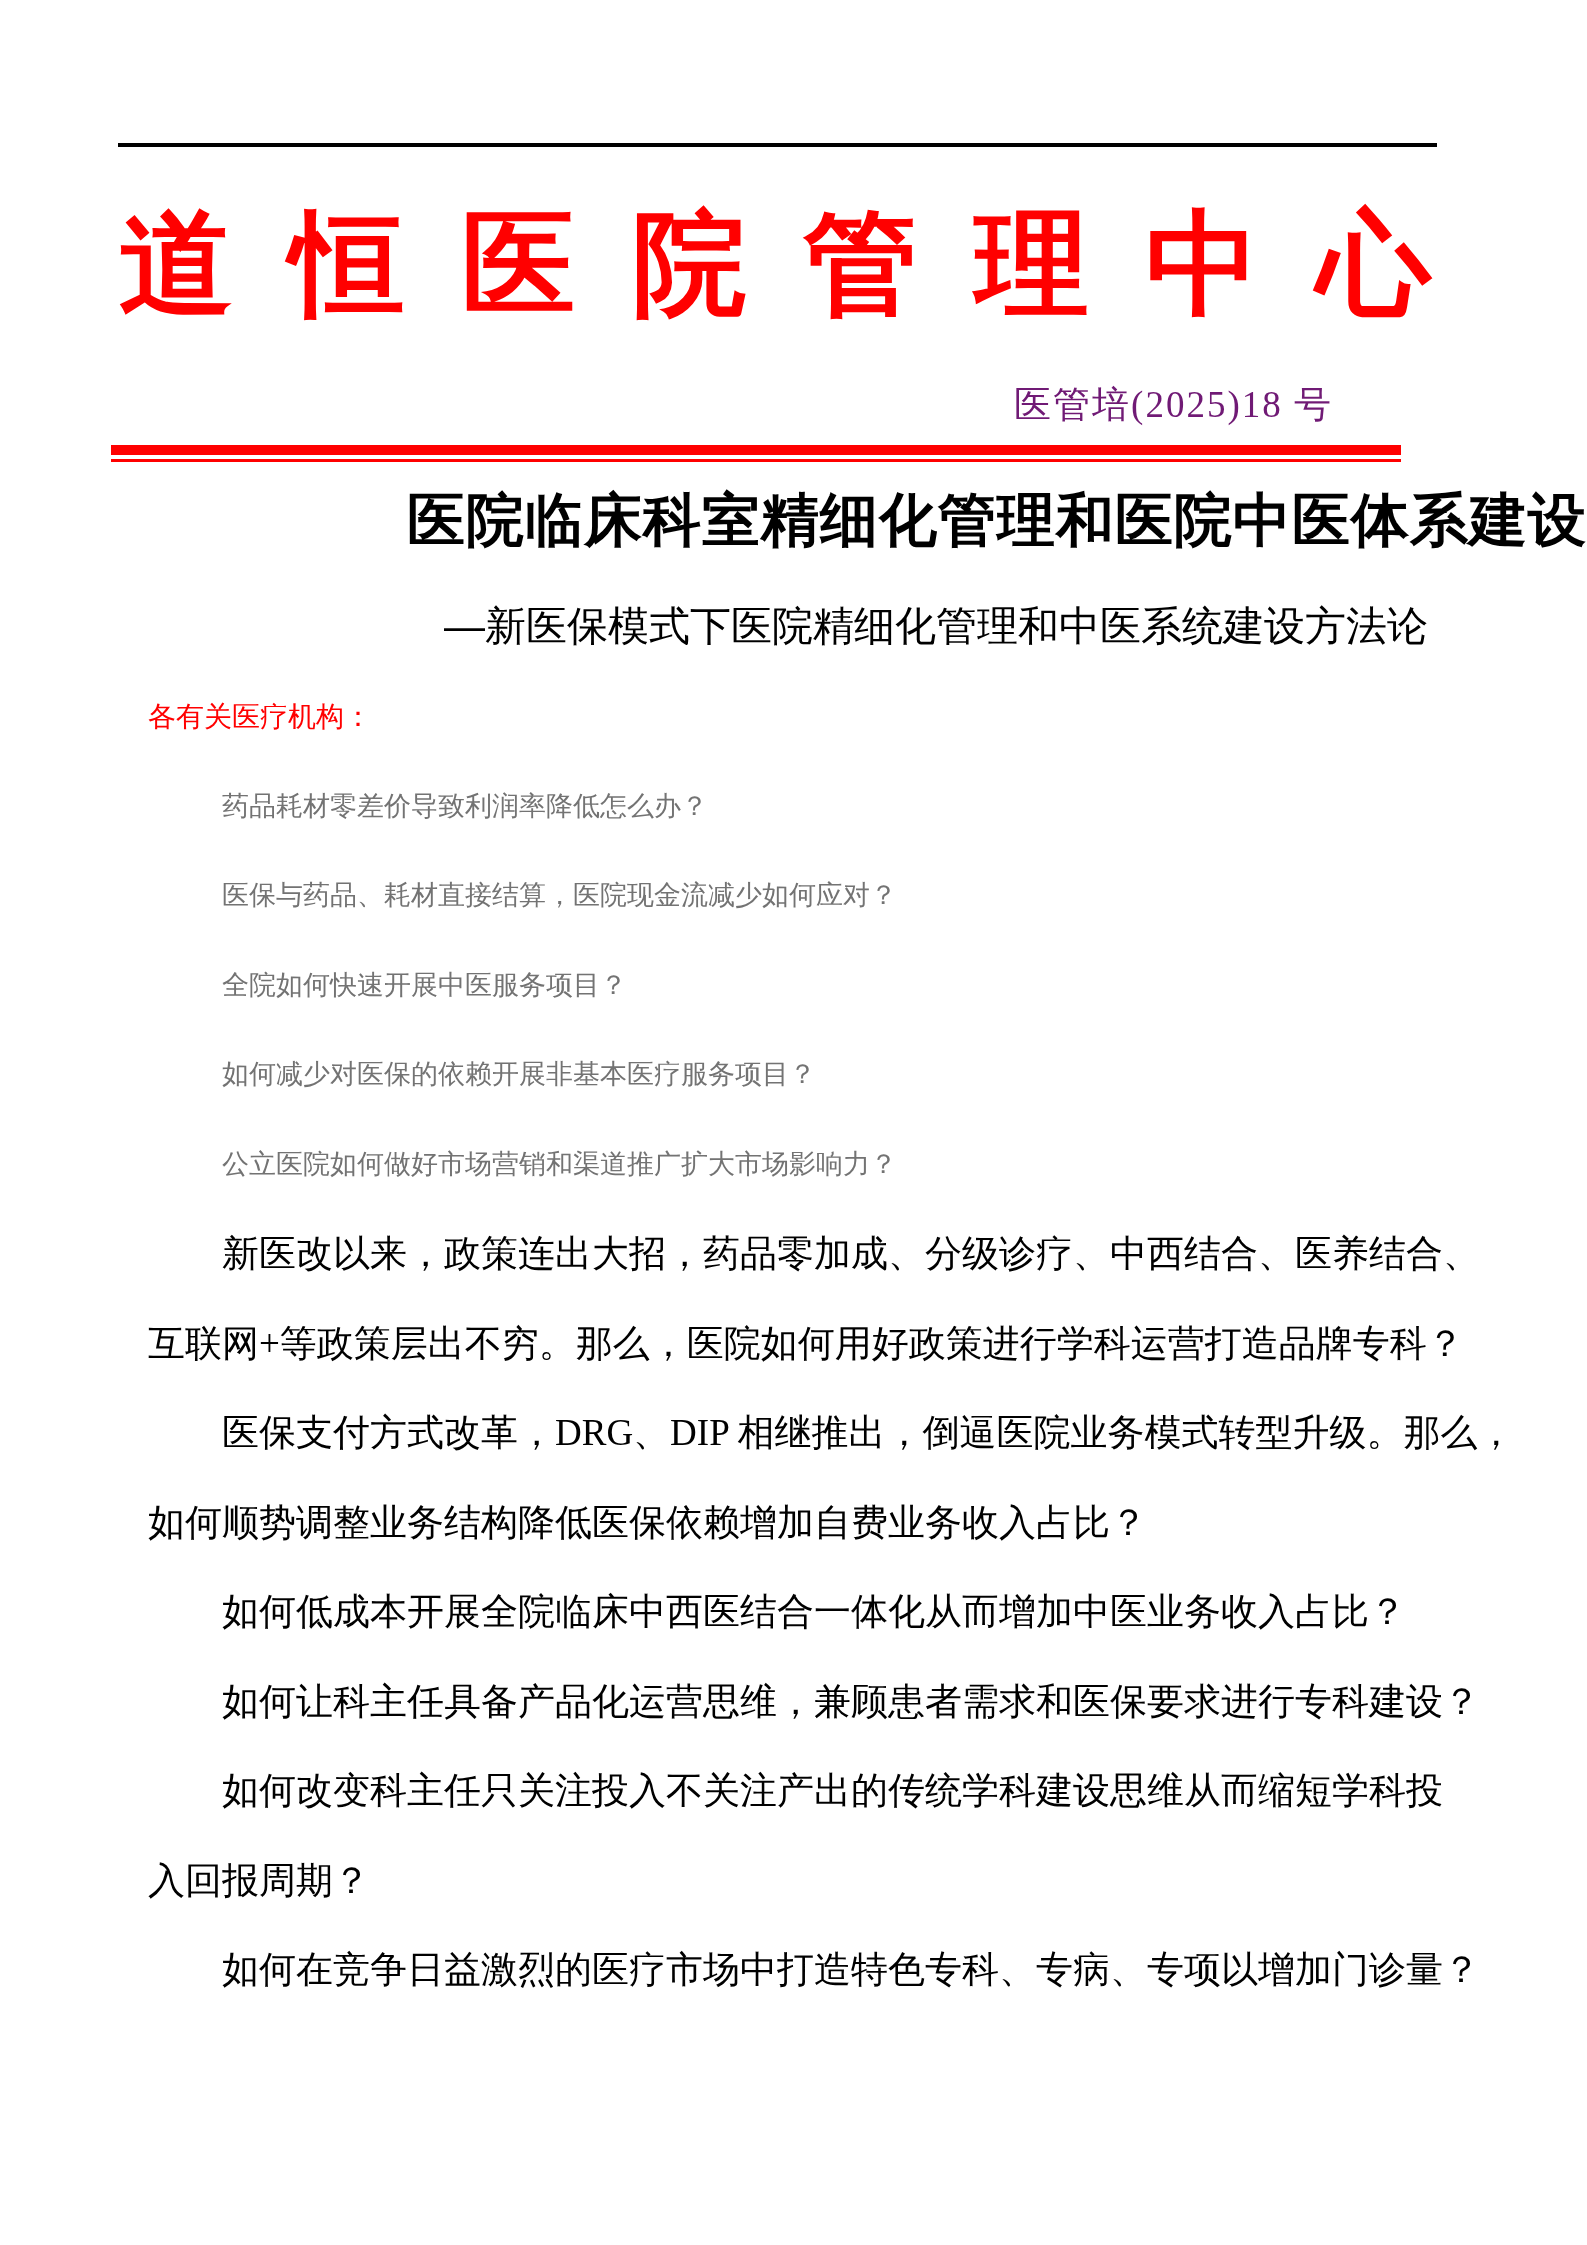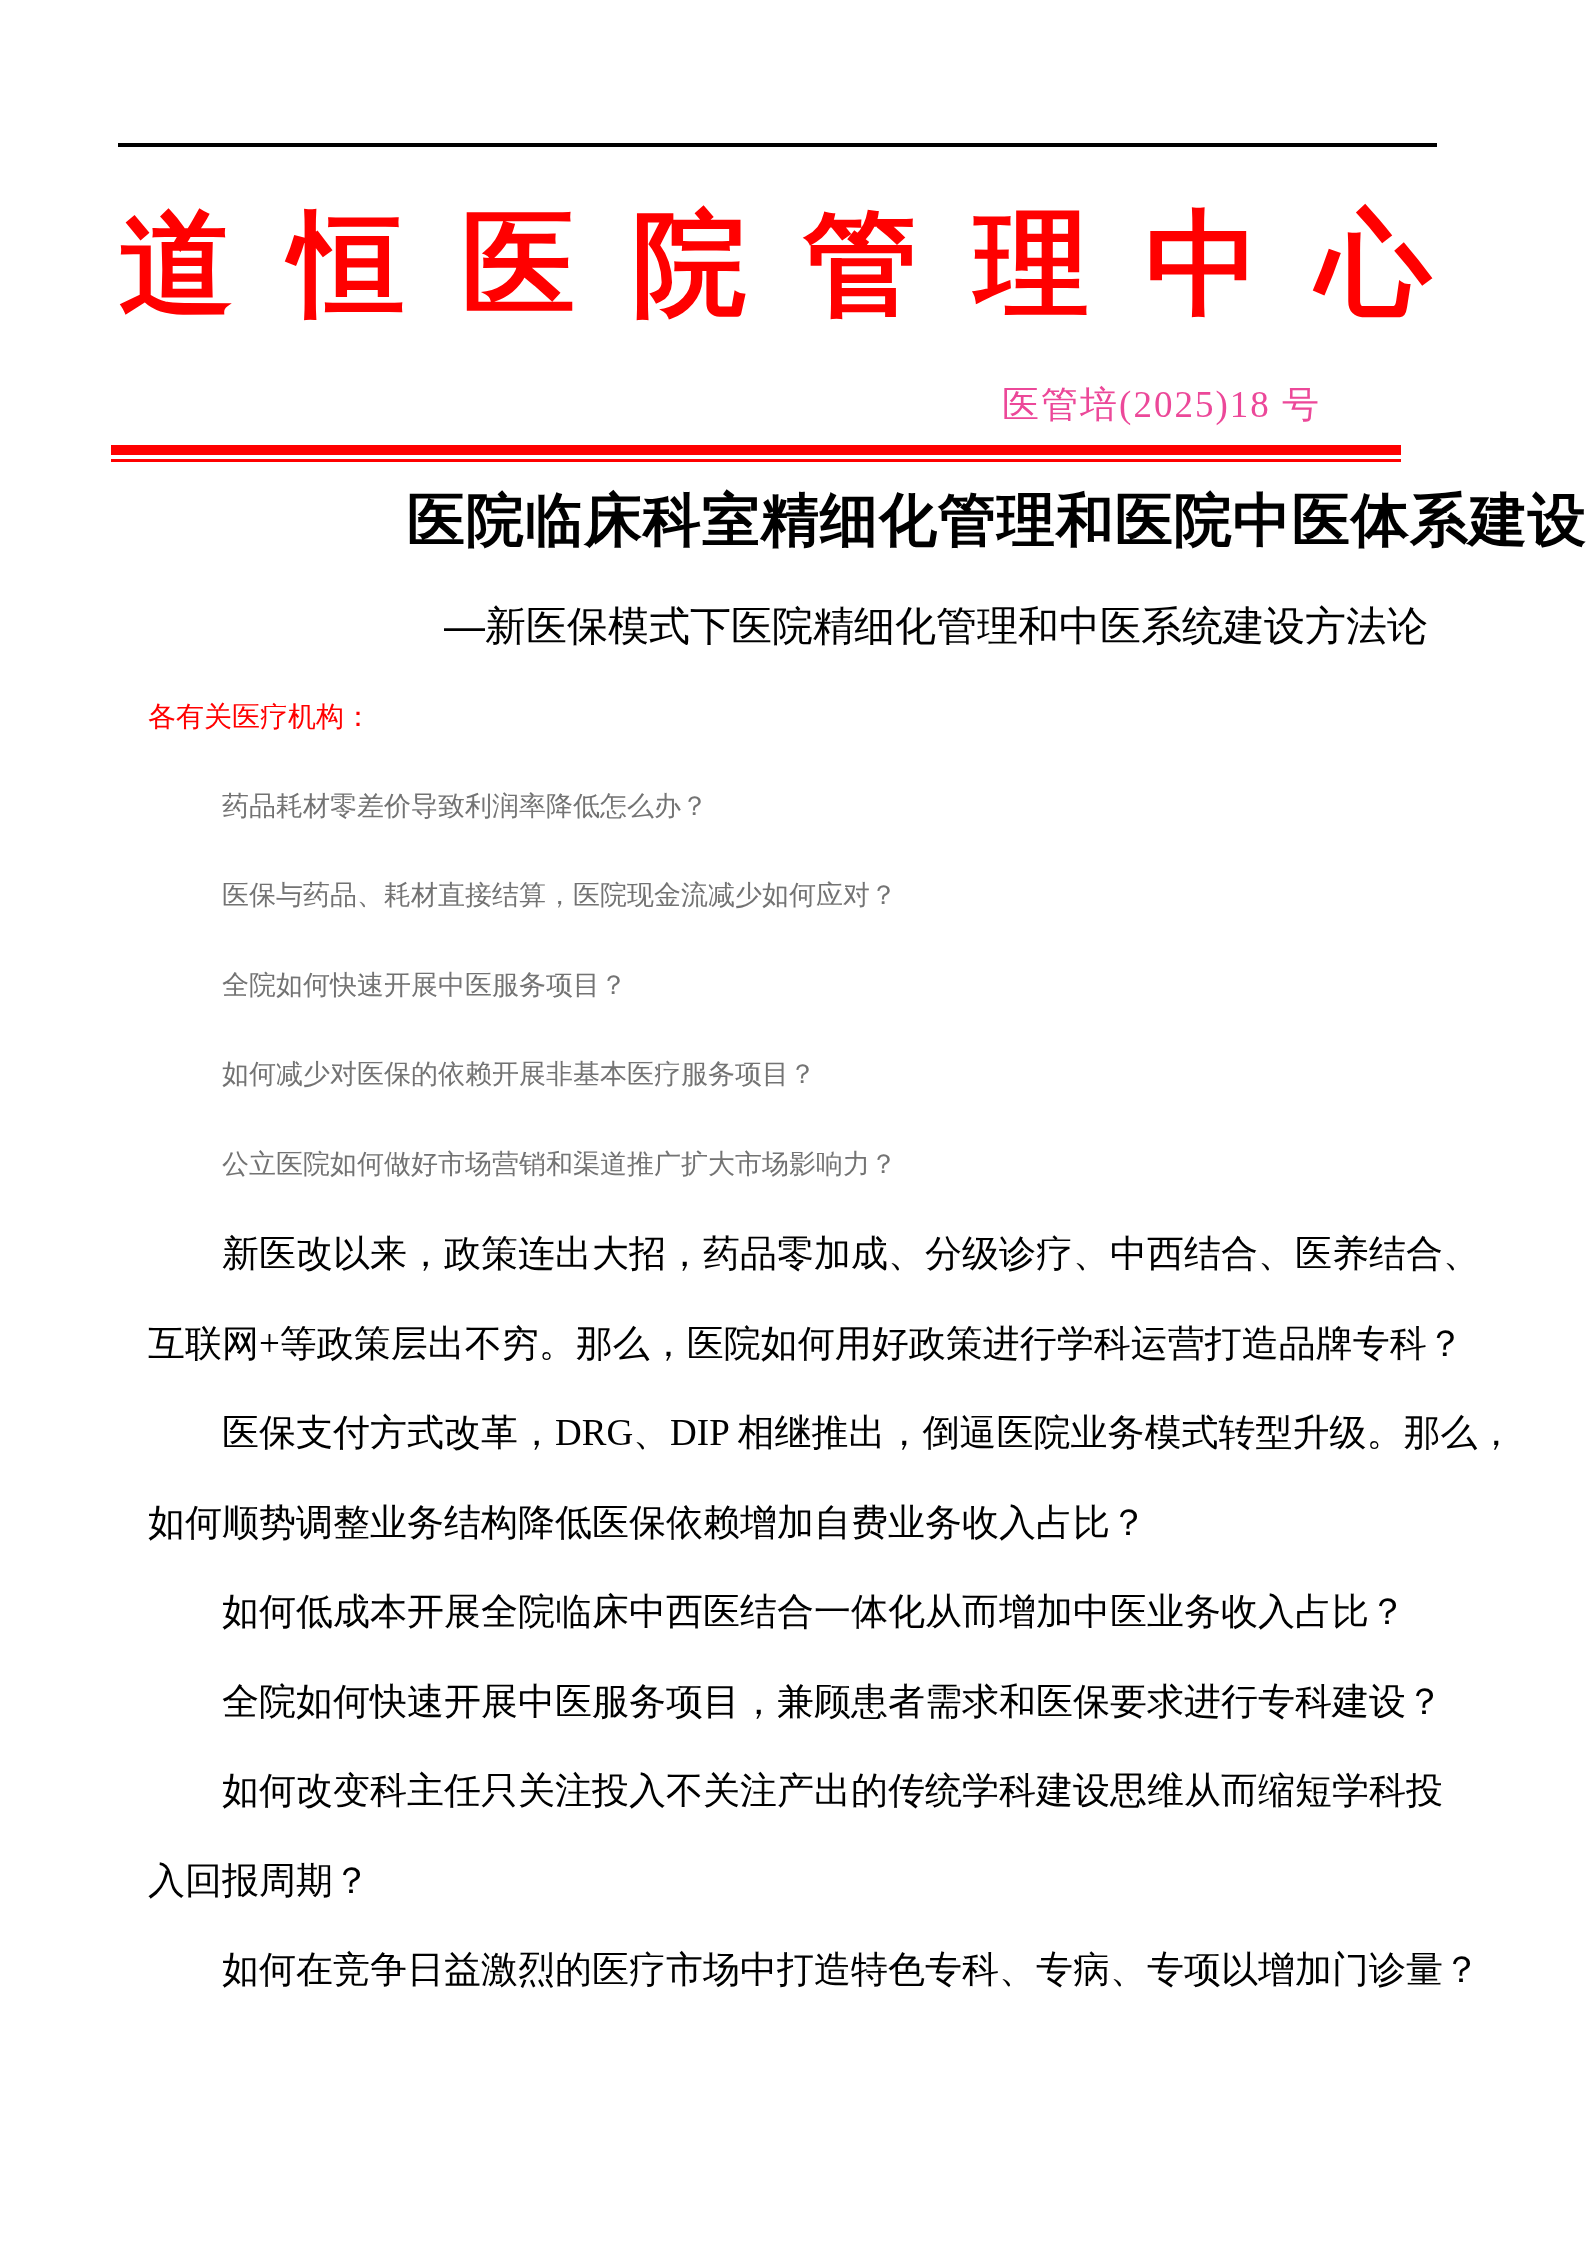--- a/index.html
+++ b/index.html
@@ -29,24 +29,24 @@
     font-weight: bold;
     font-size: 114px;
     line-height: 1.25;
     color: #FF0000;
     text-align: justify;
     text-align-last: justify;
   }
 
   .doc-number {
     position: absolute;
-    top: 380px; right: 266px;
+    top: 380px; right: 254px;
     font-size: 37px;
     letter-spacing: 2px;
-    color: #ec4899;
+    color: #701a75;
   }
 
   .red-rule-thick {
     position: absolute;
     left: 111px; top: 445px;
     width: 1290px; height: 10px;
     background: #FF0000;
   }
   .red-rule-thin {
     position: absolute;
@@ -128,20 +128,20 @@
     <div class="line question indent">医保与药品、耗材直接结算，医院现金流减少如何应对？</div>
     <div class="line question indent">全院如何快速开展中医服务项目？</div>
     <div class="line question indent">如何减少对医保的依赖开展非基本医疗服务项目？</div>
     <div class="line question indent">公立医院如何做好市场营销和渠道推广扩大市场影响力？</div>
 
     <div class="line indent">新医改以来，政策连出大招，药品零加成、分级诊疗、中西结合、医养结合、</div>
     <div class="line">互联网+等政策层出不穷。那么，医院如何用好政策进行学科运营打造品牌专科？</div>
     <div class="line indent">医保支付方式改革，DRG、DIP 相继推出，倒逼医院业务模式转型升级。那么，</div>
     <div class="line">如何顺势调整业务结构降低医保依赖增加自费业务收入占比？</div>
     <div class="line indent">如何低成本开展全院临床中西医结合一体化从而增加中医业务收入占比？</div>
-    <div class="line indent">全院如何快速开展中医服务项目，兼顾患者需求和医保要求进行专科建设？</div>
+    <div class="line indent">如何让科主任具备产品化运营思维，兼顾患者需求和医保要求进行专科建设？</div>
     <div class="line indent">如何改变科主任只关注投入不关注产出的传统学科建设思维从而缩短学科投</div>
     <div class="line">入回报周期？</div>
     <div class="line indent">如何在竞争日益激烈的医疗市场中打造特色专科、专病、专项以增加门诊量？</div>
 
   </div>
 
 </div>
 
 </body></html>

